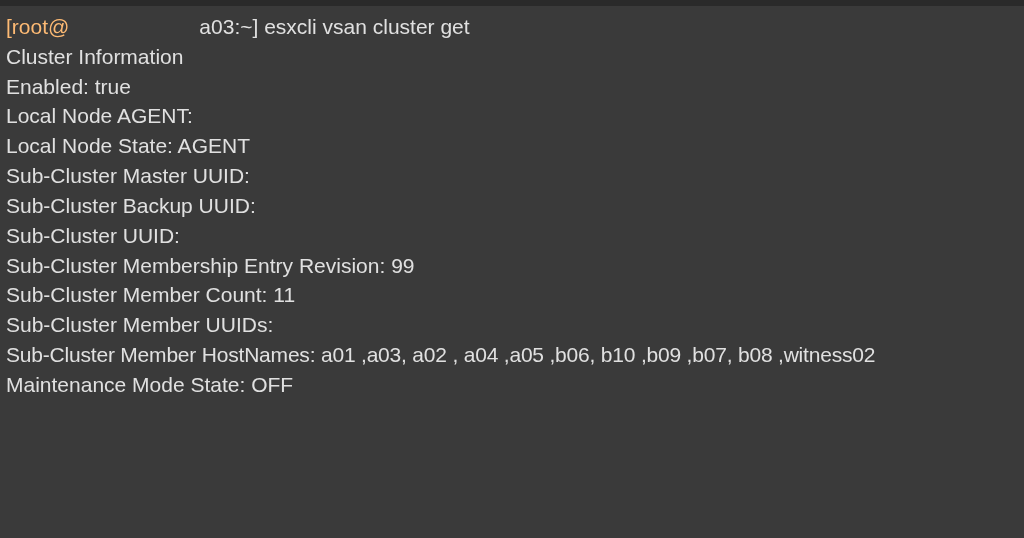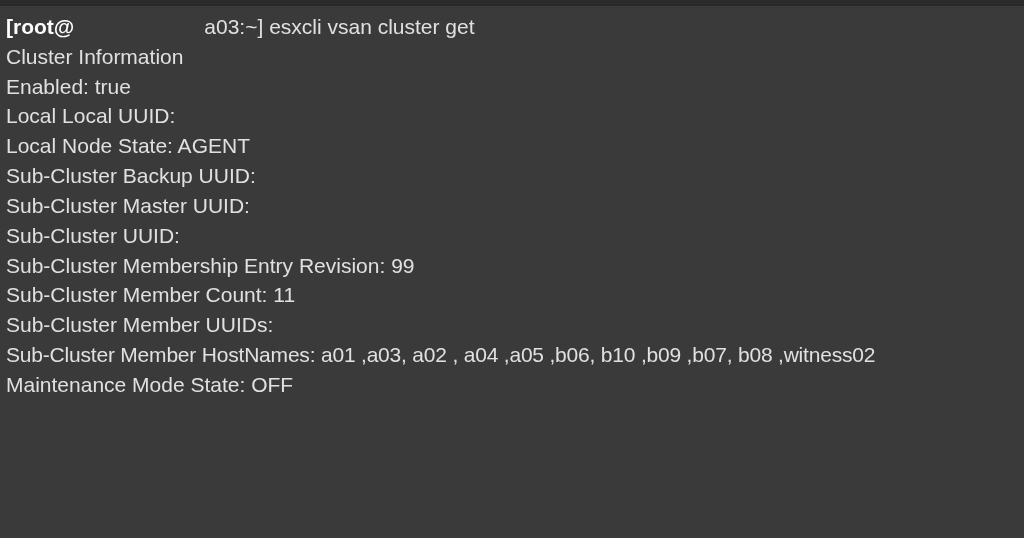--- a/index.html
+++ b/index.html
@@ -23,22 +23,21 @@
       height: 6px;
       margin: -8px -6px 6px -6px;
     }
     .terminal {
       white-space: nowrap;
     }
     .line {
       display: block;
     }
     .prompt-user {
-      color: #ffffff;
-      font-weight: bold;
+      color: #fdba74;
     }
     .prompt-gap {
       display: inline-block;
       width: 130px;
     }
     .bold {
       font-weight: 400;
     }
     .members {
       letter-spacing: -0.2px;
@@ -48,23 +47,23 @@
 <body>
 
 <div class="title-bar"></div>
 
 <div class="terminal">
   <span class="line">
     <span class="prompt-user">[root@</span><span class="prompt-gap"></span><span>a03:~]</span> <span>esxcli vsan cluster get</span>
   </span>
   <span class="line">Cluster Information</span>
   <span class="line">Enabled: true</span>
-  <span class="line">Local Local UUID:</span>
+  <span class="line">Local Node AGENT:</span>
   <span class="line">Local Node State: AGENT</span>
+  <span class="line">Sub-Cluster Master UUID:</span>
   <span class="line">Sub-Cluster Backup UUID:</span>
-  <span class="line">Sub-Cluster Master UUID:</span>
   <span class="line">Sub-Cluster UUID:</span>
   <span class="line">Sub-Cluster Membership Entry Revision: 99</span>
   <span class="line">Sub-Cluster Member Count: 11</span>
   <span class="line">Sub-Cluster Member UUIDs:</span>
   <span class="line members"><span>Sub-Cluster Member HostNames:</span> <span class="bold">a01 ,a03, a02 , a04 ,a05 ,b06, b10 ,b09 ,b07, b08 ,witness02</span></span>
   <span class="line">Maintenance Mode State: OFF</span>
 </div>
 
 </body></html>

